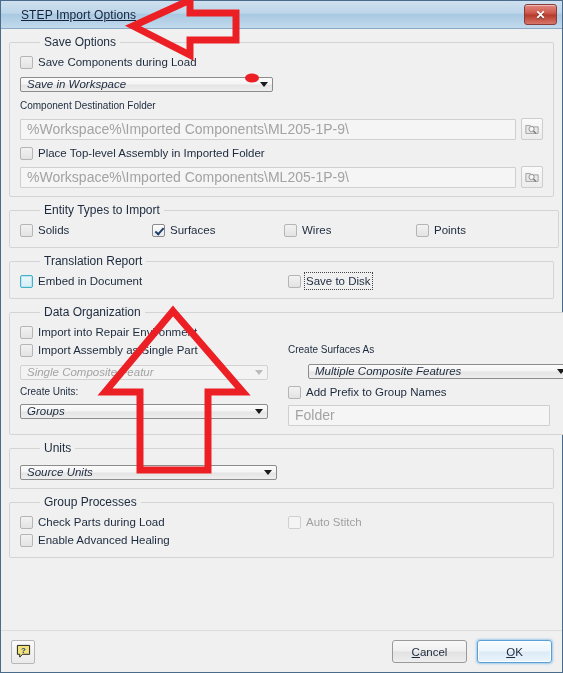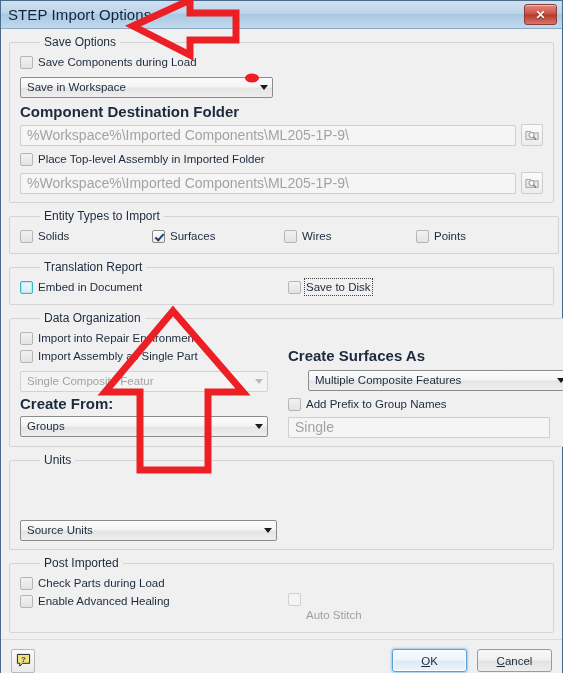--- a/index.html
+++ b/index.html
@@ -21,24 +21,25 @@
   }
   
   .titlebar{
     height:27px;flex:0 0 27px;
     background:linear-gradient(to bottom,#cfe0ef 0%,#bdd6ea 45%,#a9c9e2 50%,#c2d9ec 100%);
     border-bottom:1px solid #8ba9c4;
     display:flex;align-items:center;
     position:relative;
   }
   .title-text{
-    padding-left:7px;
-    font-size:15px;
+    padding-left:20px;
+    font-size:12px;
     color:#14233b;
     letter-spacing:.1px;
+    text-decoration:underline;
   }
   .close-btn{
     position:absolute;right:5px;top:3px;
     width:31px;height:19px;
     border:1px solid #8a3c3c;
     border-radius:3px;
     background:linear-gradient(to bottom,#e08a80 0%,#cf5b4e 40%,#b63c2d 55%,#d8766a 100%);
     box-shadow:inset 0 1px 0 rgba(255,255,255,.45);
     display:flex;align-items:center;justify-content:center;
     cursor:pointer;
@@ -63,21 +64,21 @@
     background:#f0f0f0;
     position:relative;
   }
   fieldset.group > legend{
     padding:0 4px;
     font-size:12px;
     color:#1c2a3d;
     margin-left:20px;
   }
   .row{display:flex;align-items:center;}
-  .lbl{font-size:15px;color:#1c2a3d;line-height:16px;font-weight:bold;}
+  .lbl{font-size:10px;color:#1c2a3d;line-height:16px;}
   .spacer6{height:6px;}
   .spacer4{height:4px;}
   
   .cb{
     display:inline-flex;align-items:center;
     cursor:pointer;user-select:none;
     margin:2px 0;
   }
   .cb .box{
     width:13px;height:13px;
@@ -103,21 +104,21 @@
   }
   .cb.hover .box{
     border:1px solid #41b0c8;
     background:linear-gradient(to bottom,#eaf7fb,#d6eef5);
     box-shadow:0 0 0 1px #bfe6ef inset;
   }
   .cb.disabled .box{
     border:1px solid #cfcfcf;
     background:#f4f4f4;
   }
-  .cb.disabled .cb-label{color:#a0a0a0;margin-top:32px;}
+  .cb.disabled .cb-label{color:#a0a0a0;}
   .cb .cb-label{font-size:11.5px;line-height:14px;color:#1c2a3d;}
   .cb.focus .cb-label{
     outline:1px dotted #444;
     outline-offset:1px;
   }
   
   .textbox{
     height:21px;box-sizing:border-box;
     border:1px solid #cfcfcf;
     background:#f5f5f5;
@@ -134,30 +135,31 @@
     margin-left:5px;
     box-sizing:border-box;
     border:1px solid #cdcdcd;
     border-radius:2px;
     background:linear-gradient(to bottom,#fafafa,#ececec);
     display:flex;align-items:center;justify-content:center;
     cursor:pointer;flex:0 0 22px;
   }
   
   .combo{
-    height:21px;box-sizing:border-box;
+    height:15px;box-sizing:border-box;
     border:1px solid #8c8c8c;
     border-radius:2px;
     background:linear-gradient(to bottom,#fbfbfb 0%,#f4f4f4 48%,#e4e4e4 52%,#eeeeee 100%);
     display:flex;align-items:center;
     font-size:11.5px;
     color:#1c2a3d;
     padding-left:6px;
     cursor:pointer;
     position:relative;
+    font-style:italic;
   }
   .combo .val{flex:1 1 auto;overflow:hidden;white-space:nowrap;line-height:19px;}
   .combo .arrow{
     width:17px;flex:0 0 17px;
     display:flex;align-items:center;justify-content:center;
   }
   .combo .arrow i{
     width:0;height:0;
     border-left:4px solid transparent;
     border-right:4px solid transparent;
@@ -338,21 +340,21 @@
             <span class="cb-label">Import Assembly as Single Part</span>
           </div>
           <div class="spacer6"></div>
           <div class="combo disabled" style="width:248px;">
             <span class="val">Single Composite Featur</span>
             <span class="arrow">
                 <i></i>
               </span>
           </div>
           <div class="spacer4"></div>
-          <div class="lbl">Create From:</div>
+          <div class="lbl">Create Units:</div>
           <div class="spacer4"></div>
           <div class="combo" style="width:248px;">
             <span class="val">Groups</span>
             <span class="arrow">
                 <i></i>
               </span>
           </div>
         </div>
 
         <div class="col-r">
@@ -364,39 +366,39 @@
             <span class="arrow">
                 <i></i>
               </span>
           </div>
           <div class="spacer4"></div>
           <div class="cb">
             <span class="box"></span>
             <span class="cb-label">Add Prefix to Group Names</span>
           </div>
           <div class="spacer4"></div>
-          <div class="textbox" style="width:262px;flex:none;">Single</div>
+          <div class="textbox" style="width:262px;flex:none;">Folder</div>
         </div>
 
       </div>
     </fieldset>
 
     <fieldset class="group">
       <legend>Units</legend>
       <div class="spacer6"></div>
-      <div class="combo" style="width:257px;margin-top:43px;">
+      <div class="combo" style="width:257px;">
         <span class="val">Source Units</span>
         <span class="arrow">
             <i></i>
           </span>
       </div>
     </fieldset>
 
     <fieldset class="group">
-      <legend>Post Imported</legend>
+      <legend>Group Processes</legend>
       <div class="grid2">
         <div class="col-l">
           <div class="cb">
             <span class="box"></span>
             <span class="cb-label">Check Parts during Load</span>
           </div>
           <div class="cb">
             <span class="box"></span>
             <span class="cb-label">Enable Advanced Healing</span>
           </div>
@@ -413,26 +415,26 @@
   </div>
 
   <div class="footer">
     <div class="help-btn">
       <svg width="15" height="15" viewBox="0 0 16 16">
         <path d="M1.5 1.5h13v9.5H7l-3 3v-3H1.5z" fill="#f2e27a" stroke="#1a1a1a" stroke-width="1"></path>
         <text x="8" y="9.2" font-size="8.5" font-family="Liberation Sans, sans-serif" font-weight="bold" fill="#1d3f8f" text-anchor="middle">?</text>
       </svg>
     </div>
     <div class="ok-wrap">
+      <div class="btn">
+        <span><u>C</u><span>ancel</span></span>
+      </div>
       <div class="btn primary">
         <span><u>O</u><span>K</span></span>
       </div>
-      <div class="btn">
-        <span><u>C</u><span>ancel</span></span>
-      </div>
     </div>
   </div>
 
 </div>
 
 <svg class="anno" viewBox="0 0 563 673">
 
   <polygon points="133,26 190,0 190,13 236,13 236,40 190,40 190,55" fill="none" stroke="#ec2024" stroke-width="7" stroke-linejoin="miter"></polygon>
 
   <polygon points="173,311 243,392 208,392 208,470 140,470 140,392 105,392" fill="none" stroke="#ec2024" stroke-width="7" stroke-linejoin="miter"></polygon>

